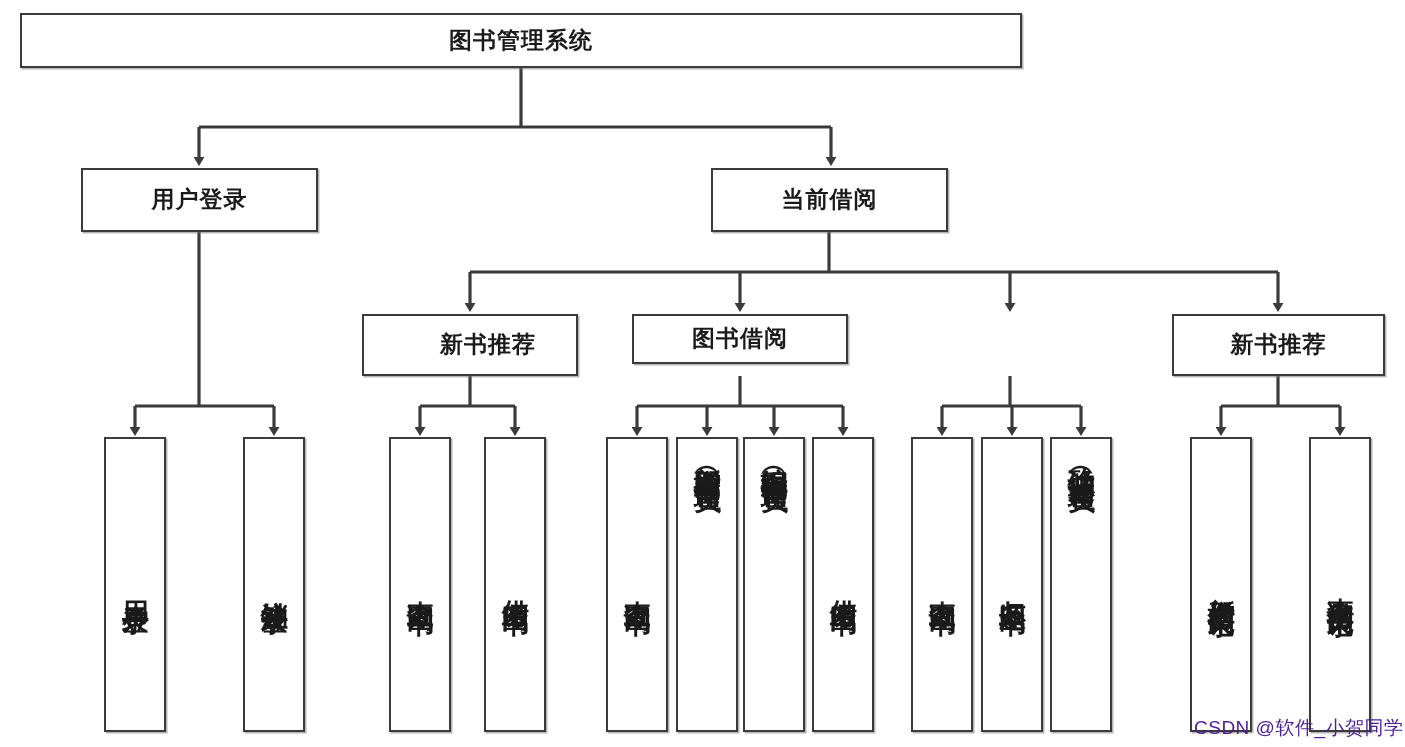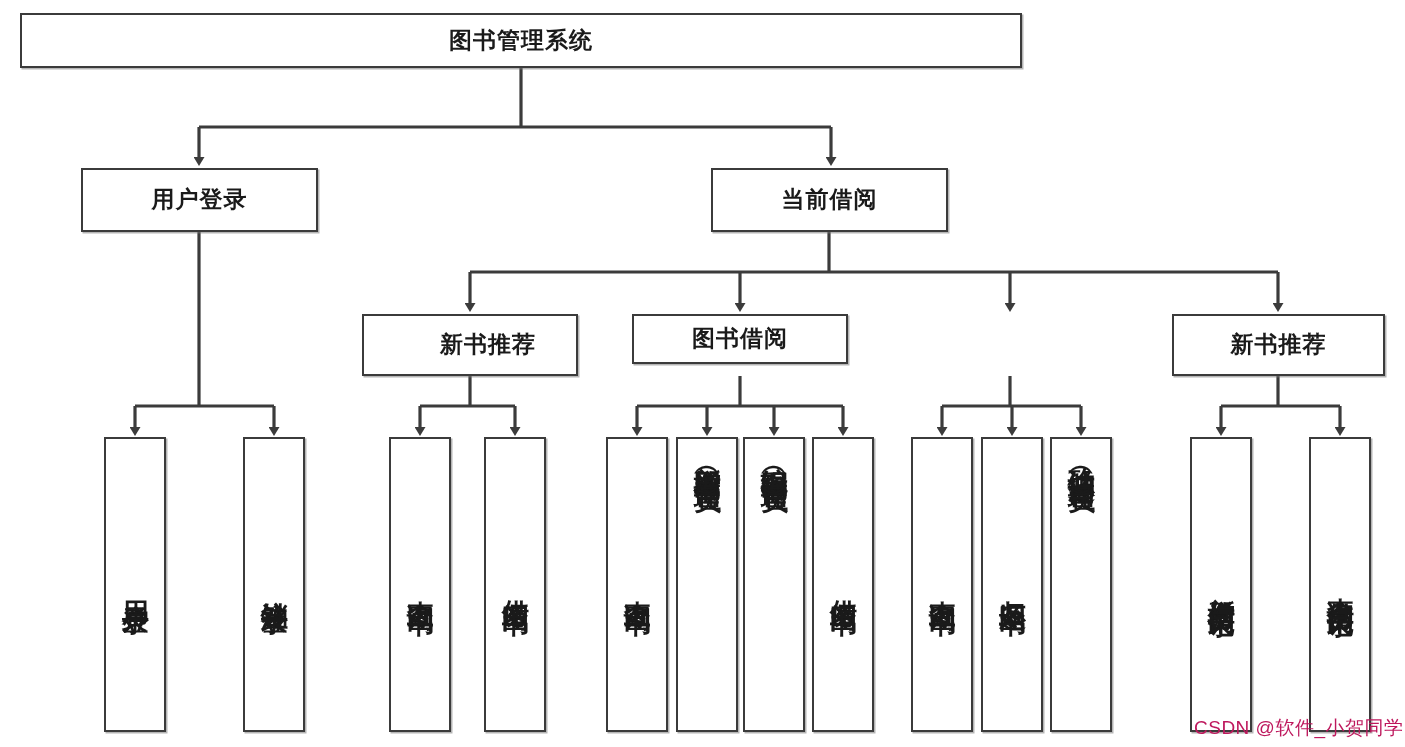--- a/index.html
+++ b/index.html
@@ -66,21 +66,21 @@
     white-space: nowrap;
     margin: 0 auto;
   }
   .node.vert.centered {
     align-items: center;
     padding-top: 0;
   }
   .watermark {
     position: absolute;
     font-size: 19px;
-    color: #be185d;
+    color: #4c1d95;
     white-space: nowrap;
     letter-spacing: 0.5px;
   }
 </style>
 </head>
 <body>
 
 <div id="canvas">
 
   <svg class="edges" viewBox="0 0 1405 747" xmlns="http://www.w3.org/2000/svg">

